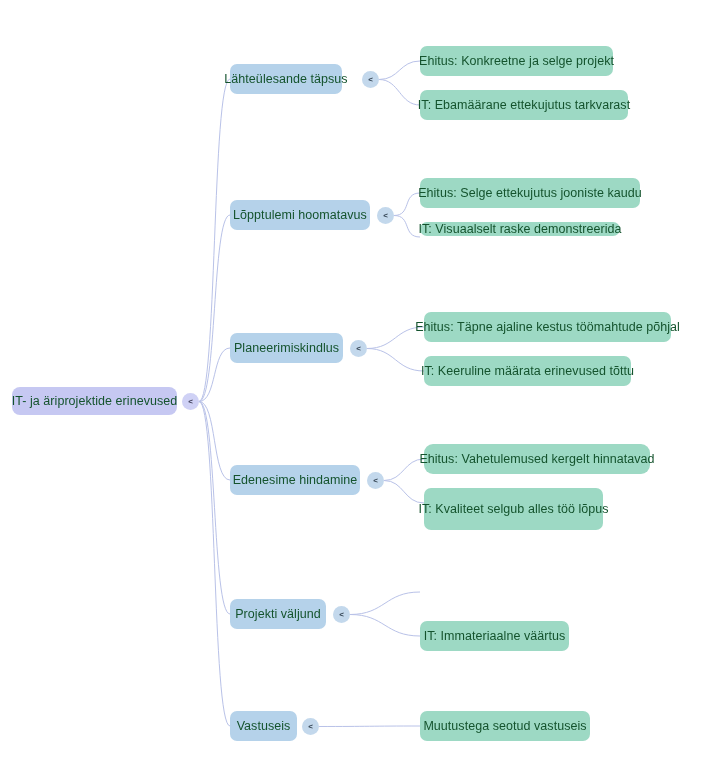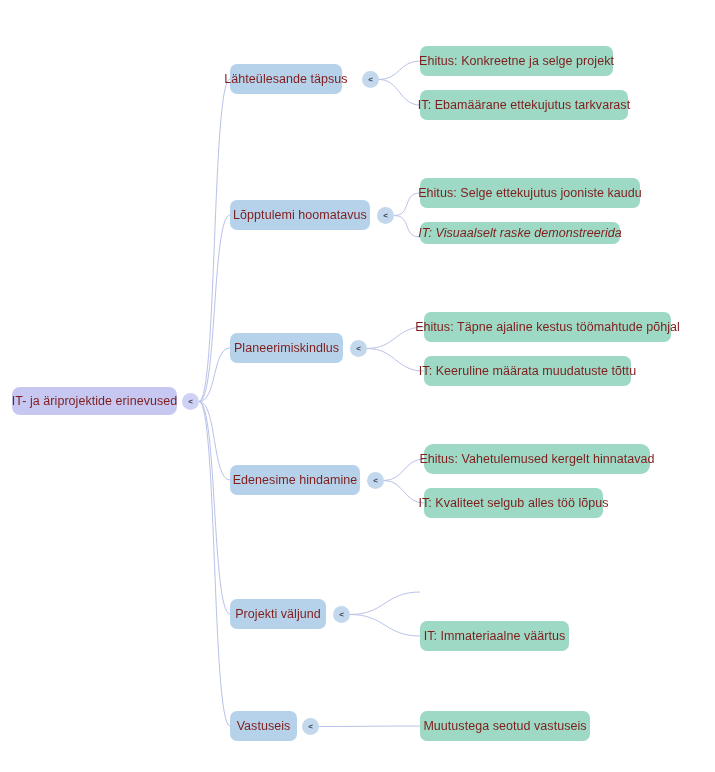--- a/index.html
+++ b/index.html
@@ -32,21 +32,21 @@
   }
   .node {
     position: absolute;
     box-sizing: border-box;
     display: flex;
     align-items: center;
     justify-content: center;
     border-radius: 7px;
     font-size: 12.5px;
     line-height: 1.2;
-    color: #7f1d1d;
+    color: #14532d;
     white-space: nowrap;
     padding: 0 13px;
     letter-spacing: 0.05px;
   }
   .node-root {
     background: #c6c8f2;
     border-radius: 8px;
     font-size: 12.5px;
   }
   .node-branch {
@@ -106,28 +106,28 @@
     </svg>
 <div class="node node-root" style="left: 12px; top: 387px; width: 165px; height: 28px;">IT- ja äriprojektide erinevused</div>
     <div class="toggle toggle-root" style="left: 182px; top: 393px;">&lt;</div>
     <div class="node node-branch" style="left: 230px; top: 64px; width: 112px; height: 30px;">Lähteülesande täpsus</div>
     <div class="toggle toggle-branch" style="left: 362px; top: 71px;">&lt;</div>
     <div class="node node-leaf" style="left: 420px; top: 46px; width: 193px; height: 30px;">Ehitus: Konkreetne ja selge projekt</div>
     <div class="node node-leaf" style="left: 420px; top: 90px; width: 208px; height: 30px;">IT: Ebamäärane ettekujutus tarkvarast</div>
     <div class="node node-branch" style="left: 230px; top: 200px; width: 140px; height: 30px;">Lõpptulemi hoomatavus</div>
     <div class="toggle toggle-branch" style="left: 377px; top: 207px;">&lt;</div>
     <div class="node node-leaf" style="left: 420px; top: 178px; width: 220px; height: 30px;">Ehitus: Selge ettekujutus jooniste kaudu</div>
-    <div class="node node-leaf" style="left: 420px; top: 222px; width: 200px; height: 22px; font-style: italic;">IT: Visuaalselt raske demonstreerida</div>
+    <div class="node node-leaf" style="left: 420px; top: 222px; width: 200px; height: 14px;">IT: Visuaalselt raske demonstreerida</div>
     <div class="node node-branch" style="left: 230px; top: 333px; width: 113px; height: 30px;">Planeerimiskindlus</div>
     <div class="toggle toggle-branch" style="left: 350px; top: 340px;">&lt;</div>
     <div class="node node-leaf" style="left: 424px; top: 312px; width: 247px; height: 30px;">Ehitus: Täpne ajaline kestus töömahtude põhjal</div>
-    <div class="node node-leaf" style="left: 424px; top: 356px; width: 207px; height: 30px;">IT: Keeruline määrata muudatuste tõttu</div>
+    <div class="node node-leaf" style="left: 424px; top: 356px; width: 207px; height: 30px;">IT: Keeruline määrata erinevused tõttu</div>
     <div class="node node-branch" style="left: 230px; top: 465px; width: 130px; height: 30px;">Edenesime hindamine</div>
     <div class="toggle toggle-branch" style="left: 367px; top: 472px;">&lt;</div>
     <div class="node node-leaf" style="left: 424px; top: 444px; width: 226px; height: 30px; border-radius: 9px;">Ehitus: Vahetulemused kergelt hinnatavad</div>
-    <div class="node node-leaf" style="left: 424px; top: 488px; width: 179px; height: 30px;">IT: Kvaliteet selgub alles töö lõpus</div>
+    <div class="node node-leaf" style="left: 424px; top: 488px; width: 179px; height: 42px;">IT: Kvaliteet selgub alles töö lõpus</div>
     <div class="node node-branch" style="left: 230px; top: 599px; width: 96px; height: 30px;">Projekti väljund</div>
     <div class="toggle toggle-branch" style="left: 333px; top: 606px;">&lt;</div>
     <div class="node node-leaf" style="left: 420px; top: 621px; width: 149px; height: 30px;">IT: Immateriaalne väärtus</div>
     <div class="node node-branch" style="left: 230px; top: 711px; width: 67px; height: 30px;">Vastuseis</div>
     <div class="toggle toggle-branch" style="left: 302px; top: 718px;">&lt;</div>
     <div class="node node-leaf" style="left: 420px; top: 711px; width: 170px; height: 30px;">Muutustega seotud vastuseis</div>
   </div>
 
 </body></html>

